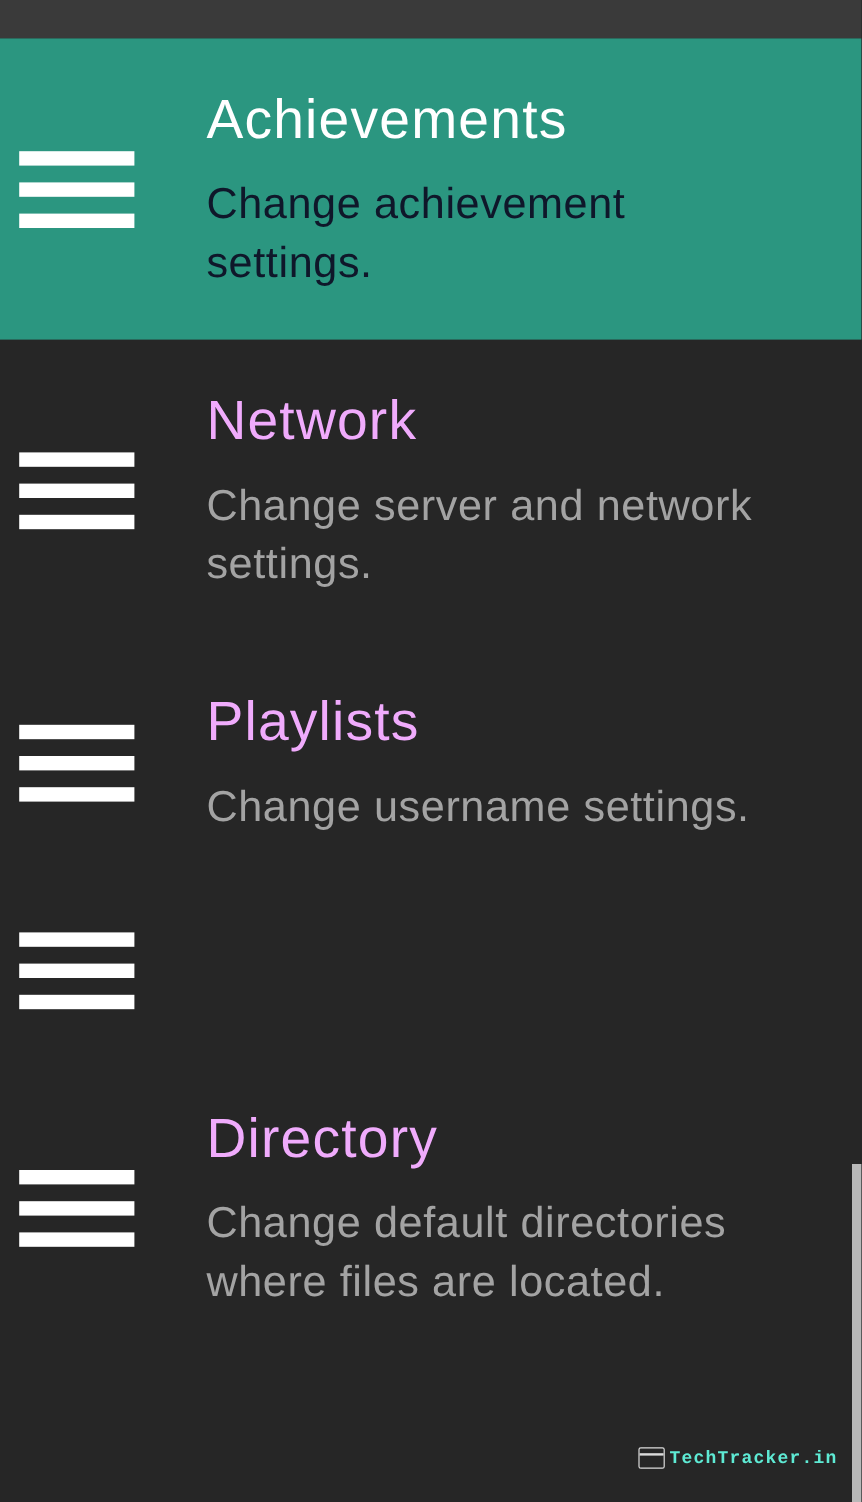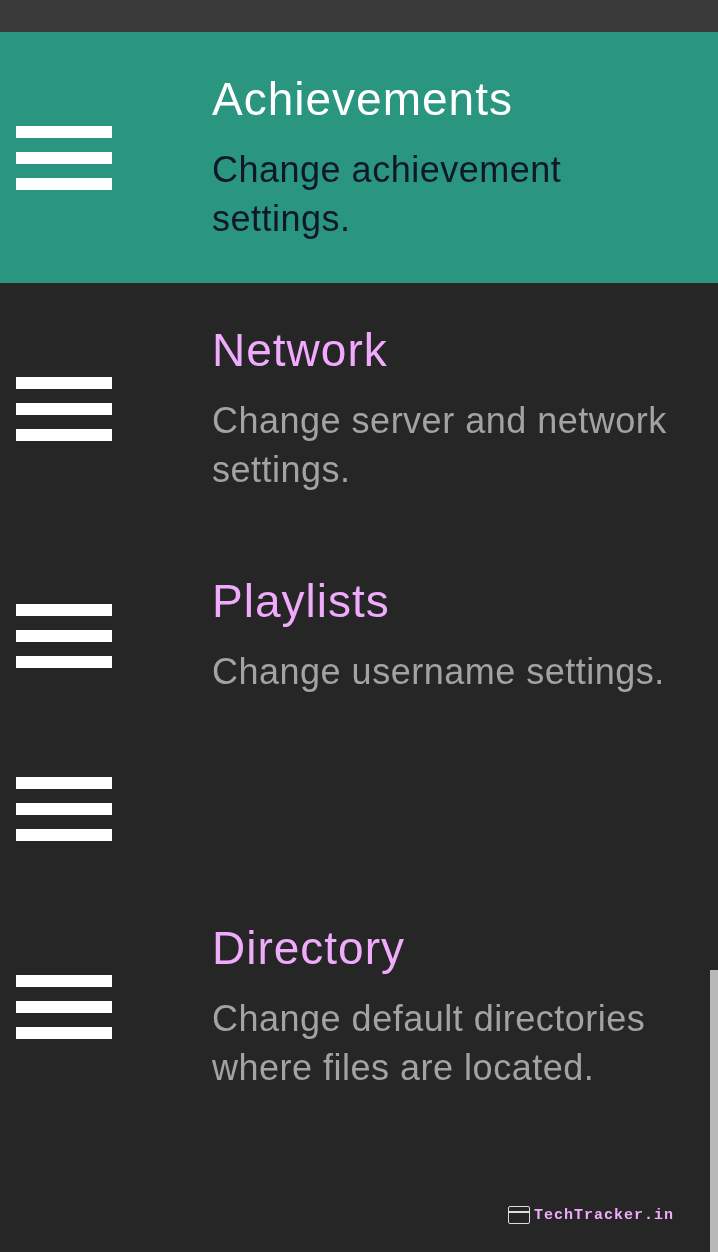--- a/index.html
+++ b/index.html
@@ -43,21 +43,20 @@
     }
     .menu-bar {
       width: 96px;
       height: 12px;
       background: #ffffff;
     }
     .menu-text {
       display: flex;
       flex-direction: column;
       gap: 20px;
-      margin-left: 40px;
     }
     .menu-title {
       font-size: 46px;
       font-weight: 400;
       color: #f0abfc;
       letter-spacing: 1px;
     }
     .menu-desc {
       font-size: 36px;
       font-weight: 400;
@@ -75,26 +74,26 @@
     .scrollbar {
       position: absolute;
       right: 0;
       top: 970px;
       width: 8px;
       height: 282px;
       background: #b8b8b8;
     }
     .watermark {
       position: absolute;
-      right: 44px;
+      right: 20px;
       bottom: 28px;
       display: flex;
       align-items: center;
       gap: 4px;
-      color: #f0abfc;
+      color: #5eead4;
       font-family: "Courier New", monospace;
       font-size: 15px;
       font-weight: bold;
       letter-spacing: 1px;
     }
     .watermark-icon {
       width: 22px;
       height: 18px;
       border: 1.5px solid #dcdcdc;
       border-radius: 2px;

